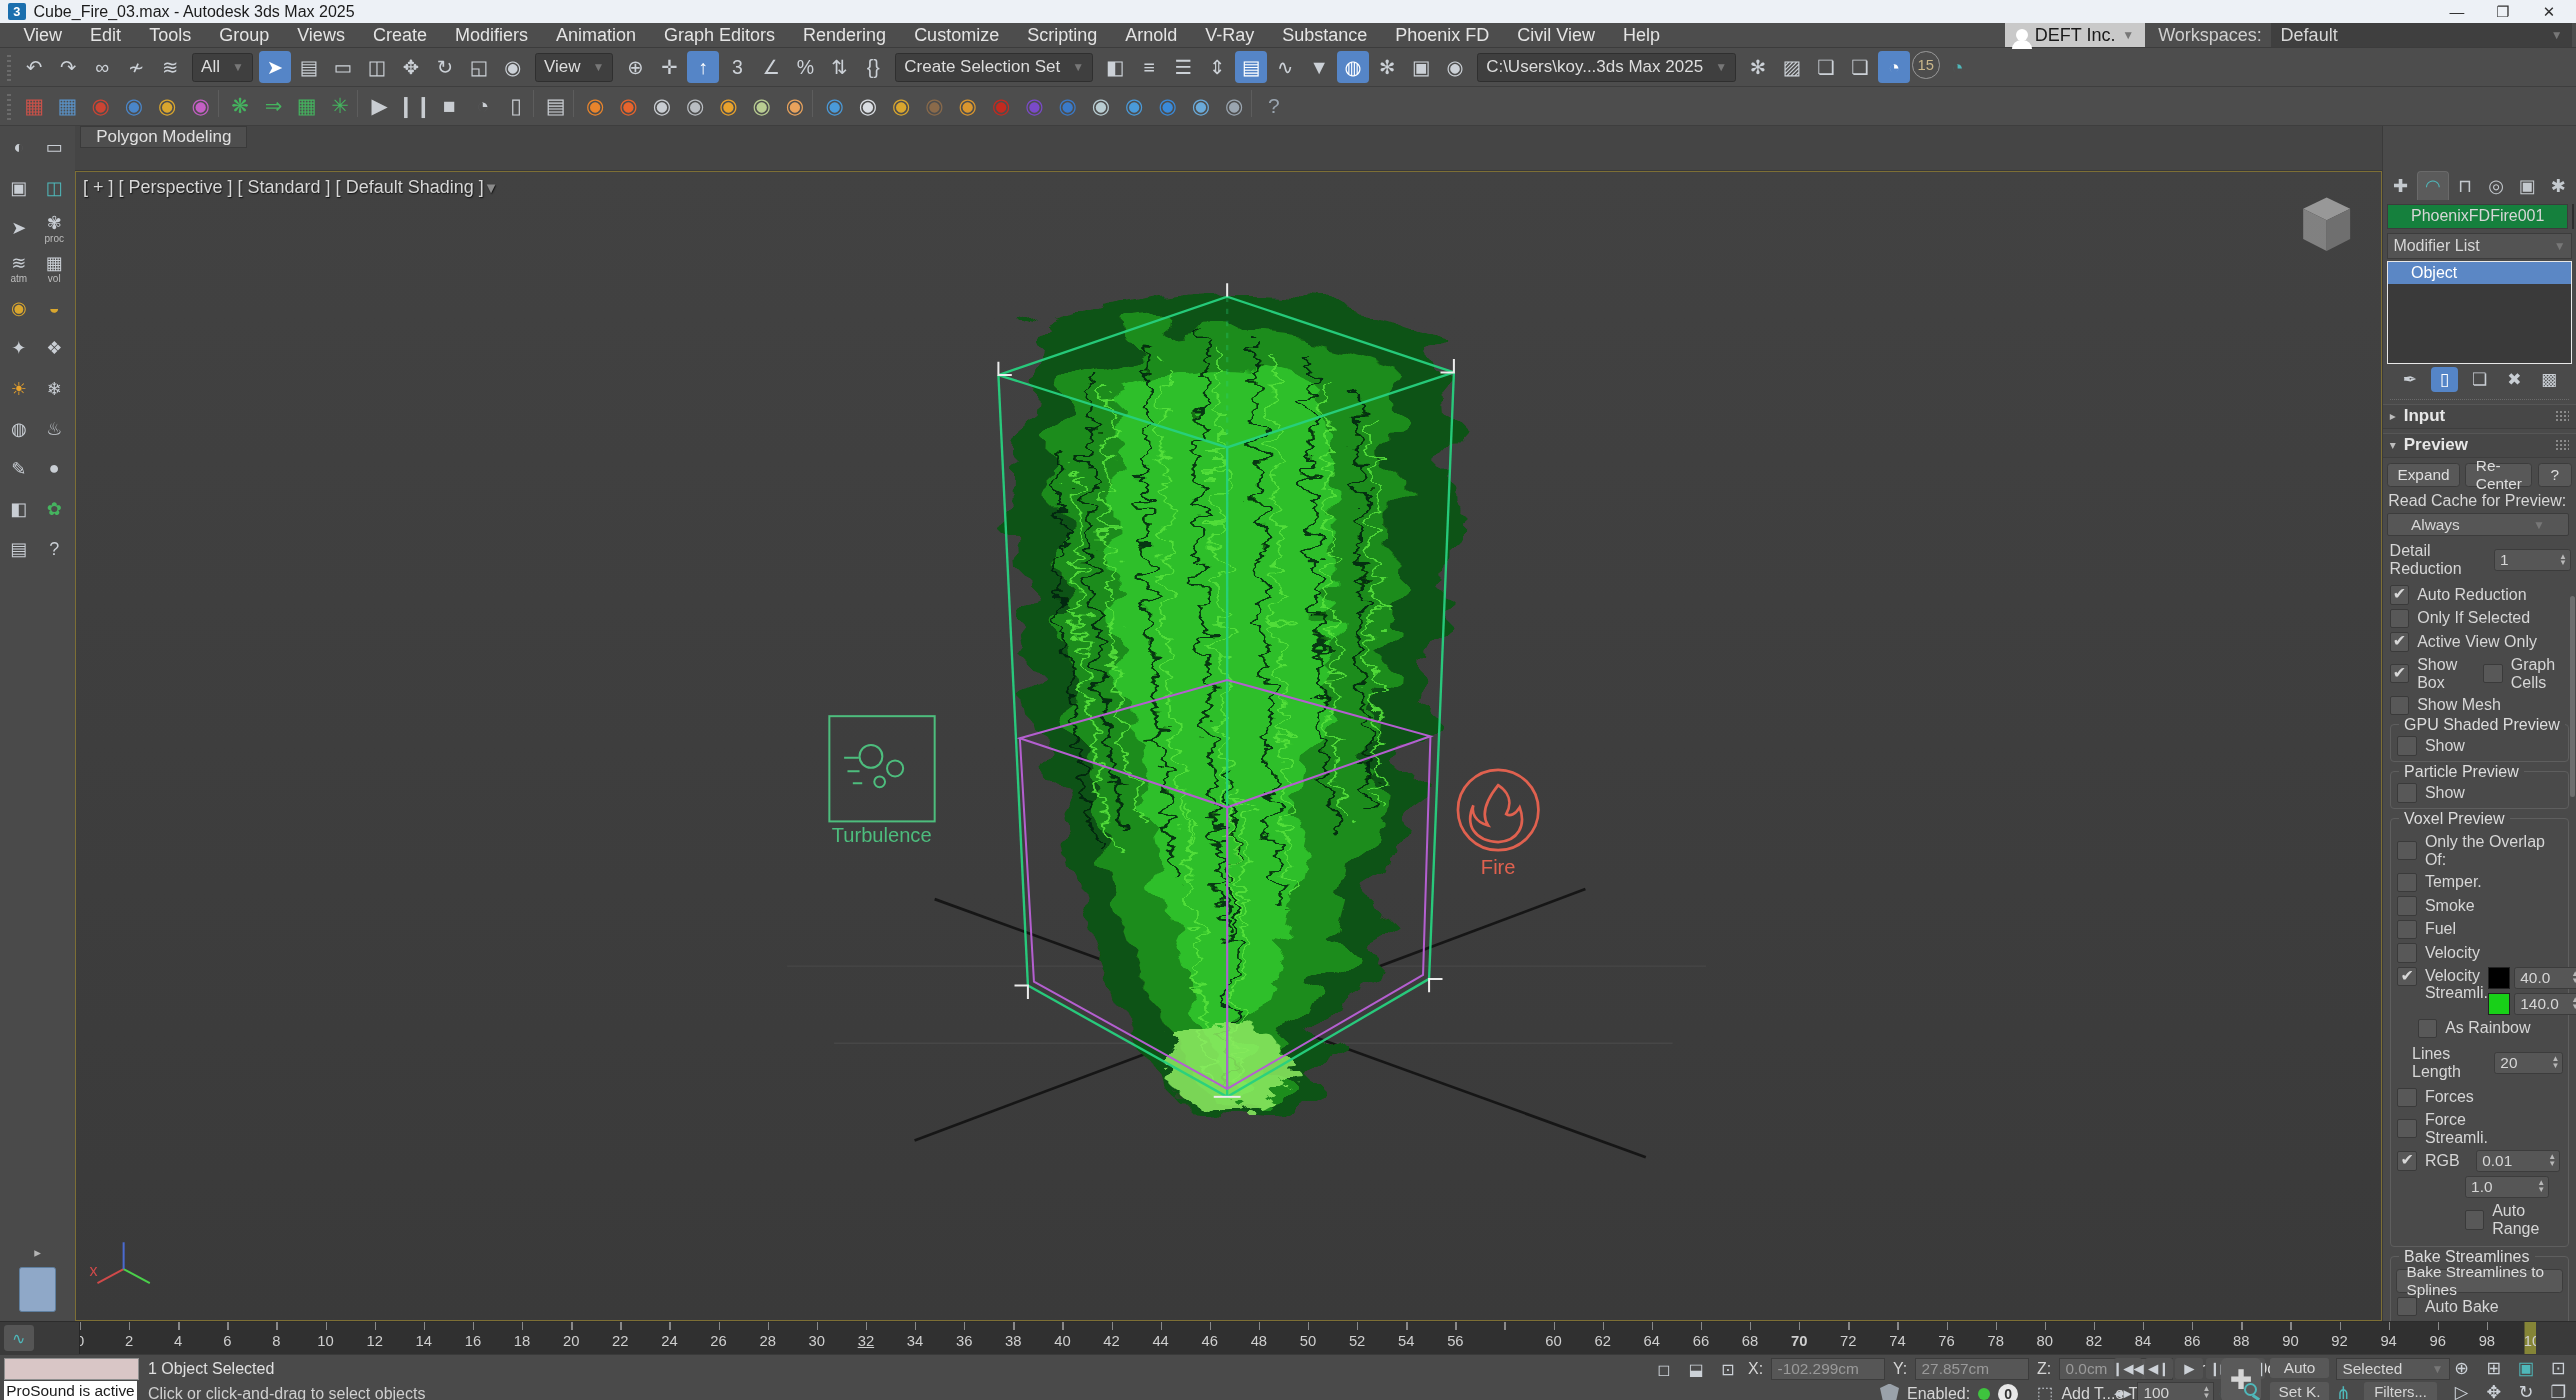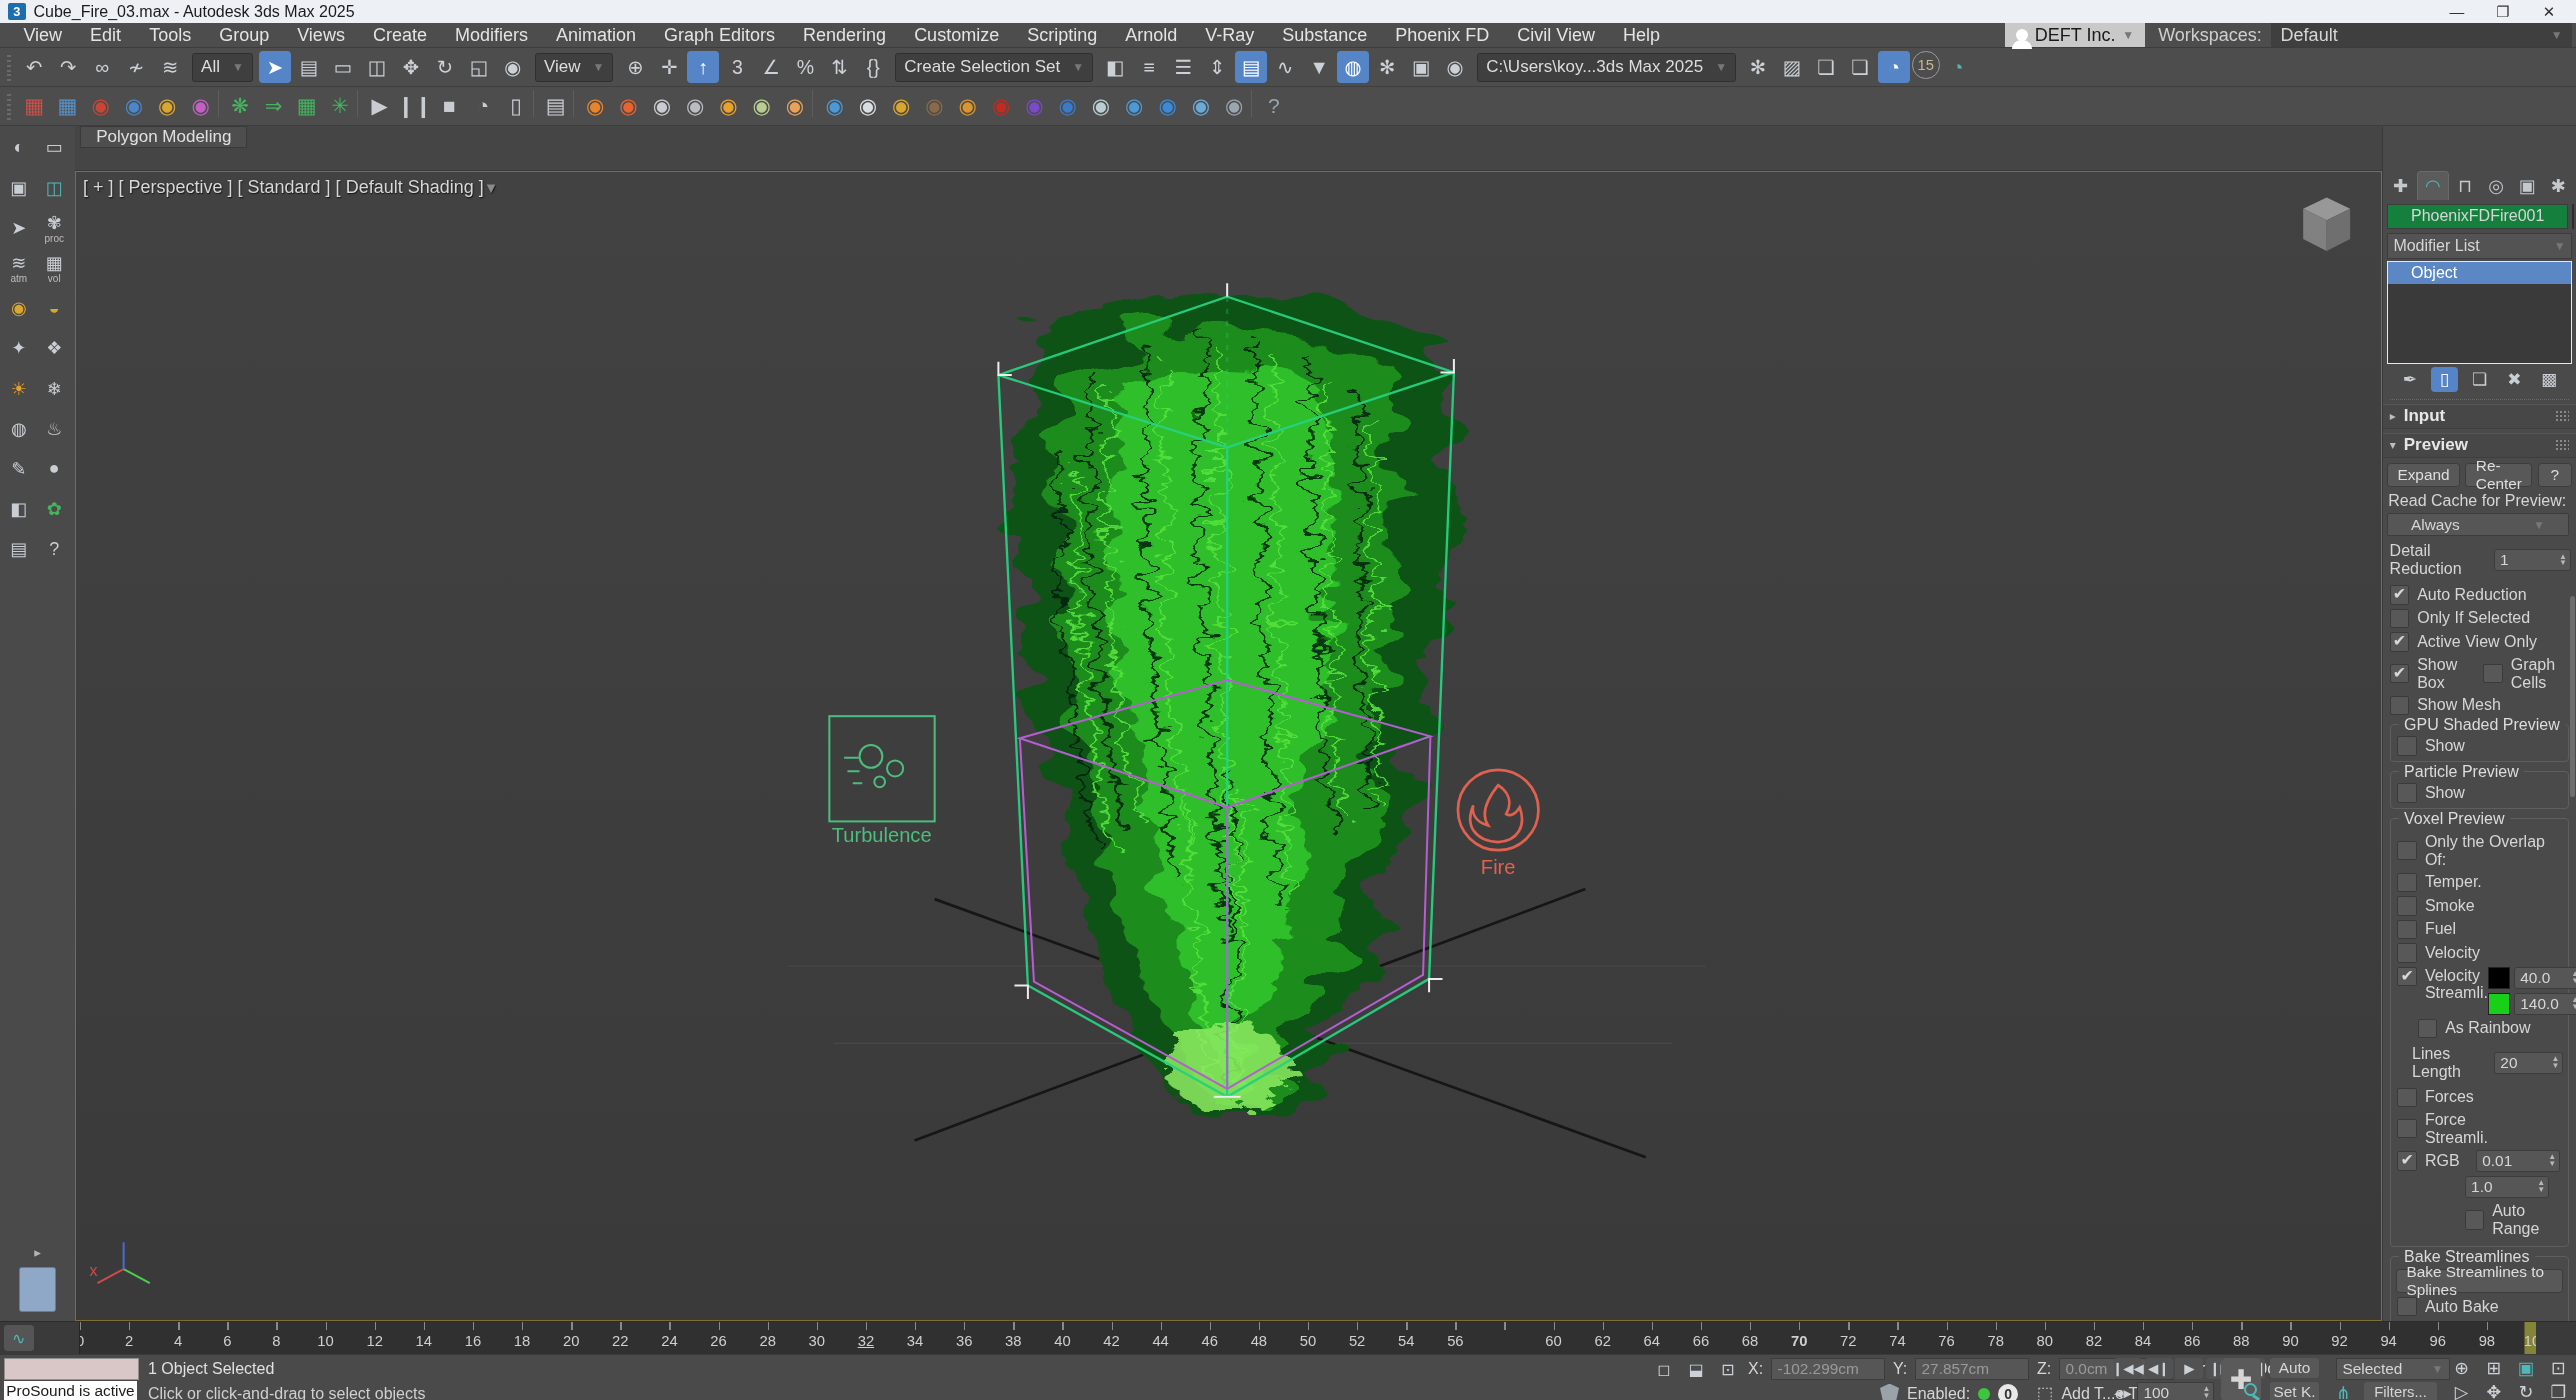--- a/index.html
+++ b/index.html
@@ -145,21 +145,21 @@
   .framespin{width:67px;height:20px;background:#565656;border:0.7px solid #3c3c3c;display:flex;align-items:center;
              padding:0 2.7px 0 5.4px;font-size:15.4px}
   .framespin .grow{flex:1}
   .clockic{color:#4fb8ba;font-size:17.5px;position:relative}
   .clockic::after{content:"✱";position:absolute;right:-6.7px;bottom:-2.7px;font-size:9.4px;color:#e8a22c}
   .bigkey{position:absolute;left:2221px;top:2.7px;width:40px;height:44px;background:#5a5a5a;border-radius:5.4px;
           display:flex;align-items:center;justify-content:center}
   .bigkey .plus{font-size:27px;color:#d6d6d6}
   .bigkey .keyring{position:absolute;right:4px;bottom:5.4px;width:9.4px;height:9.4px;border:2.7px solid #4fb8ba;border-radius:50%}
   .bigkey .keystem{position:absolute;right:1.3px;bottom:2.7px;width:8px;height:2.7px;background:#4fb8ba;transform:rotate(35deg)}
-  .autobtn{position:absolute;left:2270px;width:49px;height:20px;background:#585858;border-radius:2.7px;display:flex;
+  .autobtn{position:absolute;left:2270px;width:59px;height:20px;background:#585858;border-radius:2.7px;display:flex;
            align-items:center;justify-content:center;font-size:15.4px}
   .seldd{position:absolute;left:2336px;top:2.7px;width:101px;height:20px;background:#565656;border:0.7px solid #3c3c3c;
          display:flex;align-items:center;padding:0 5.4px;font-size:15.4px}
   .kfilter{position:absolute;left:2336px;top:28px;color:#4fb8ba;font-size:17.5px}
   .filtersbtn{position:absolute;left:2364px;top:27px;width:73px;height:20px;background:#585858;border-radius:2.7px;
               display:flex;align-items:center;justify-content:center;font-size:14.8px}
   .navgrid{position:absolute;left:2446px;top:2px;display:grid;grid-template-columns:repeat(4,31px);grid-auto-rows:23px;gap:1.3px}
   .navic{display:flex;align-items:center;justify-content:center;color:#ccd1d7;font-size:17.5px}
   .navic.teal{color:#4fb8ba}
 </style>

